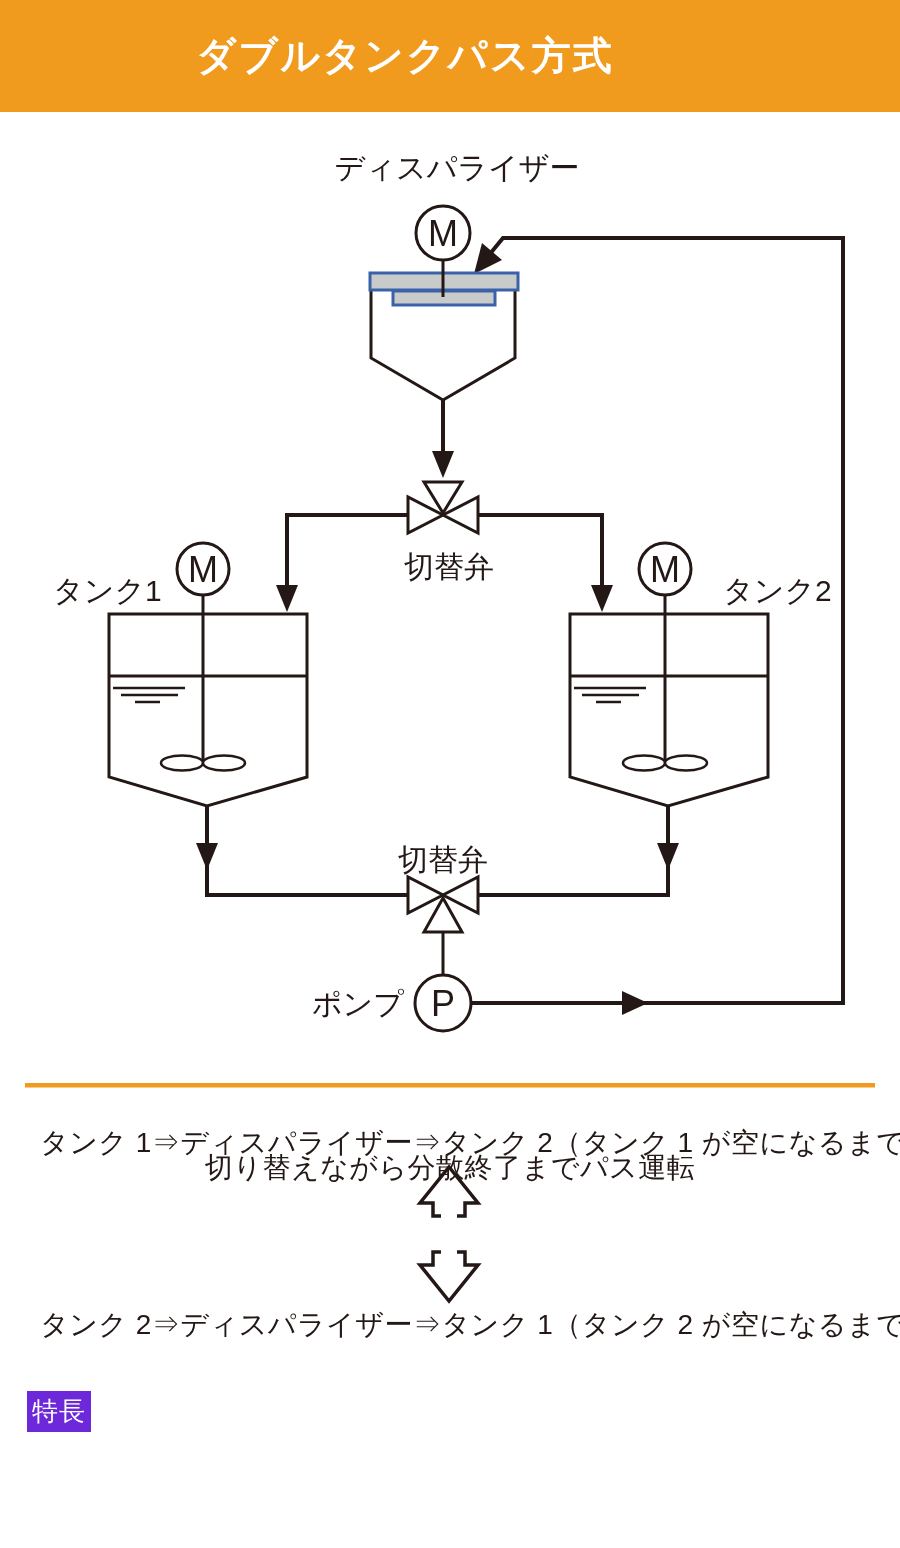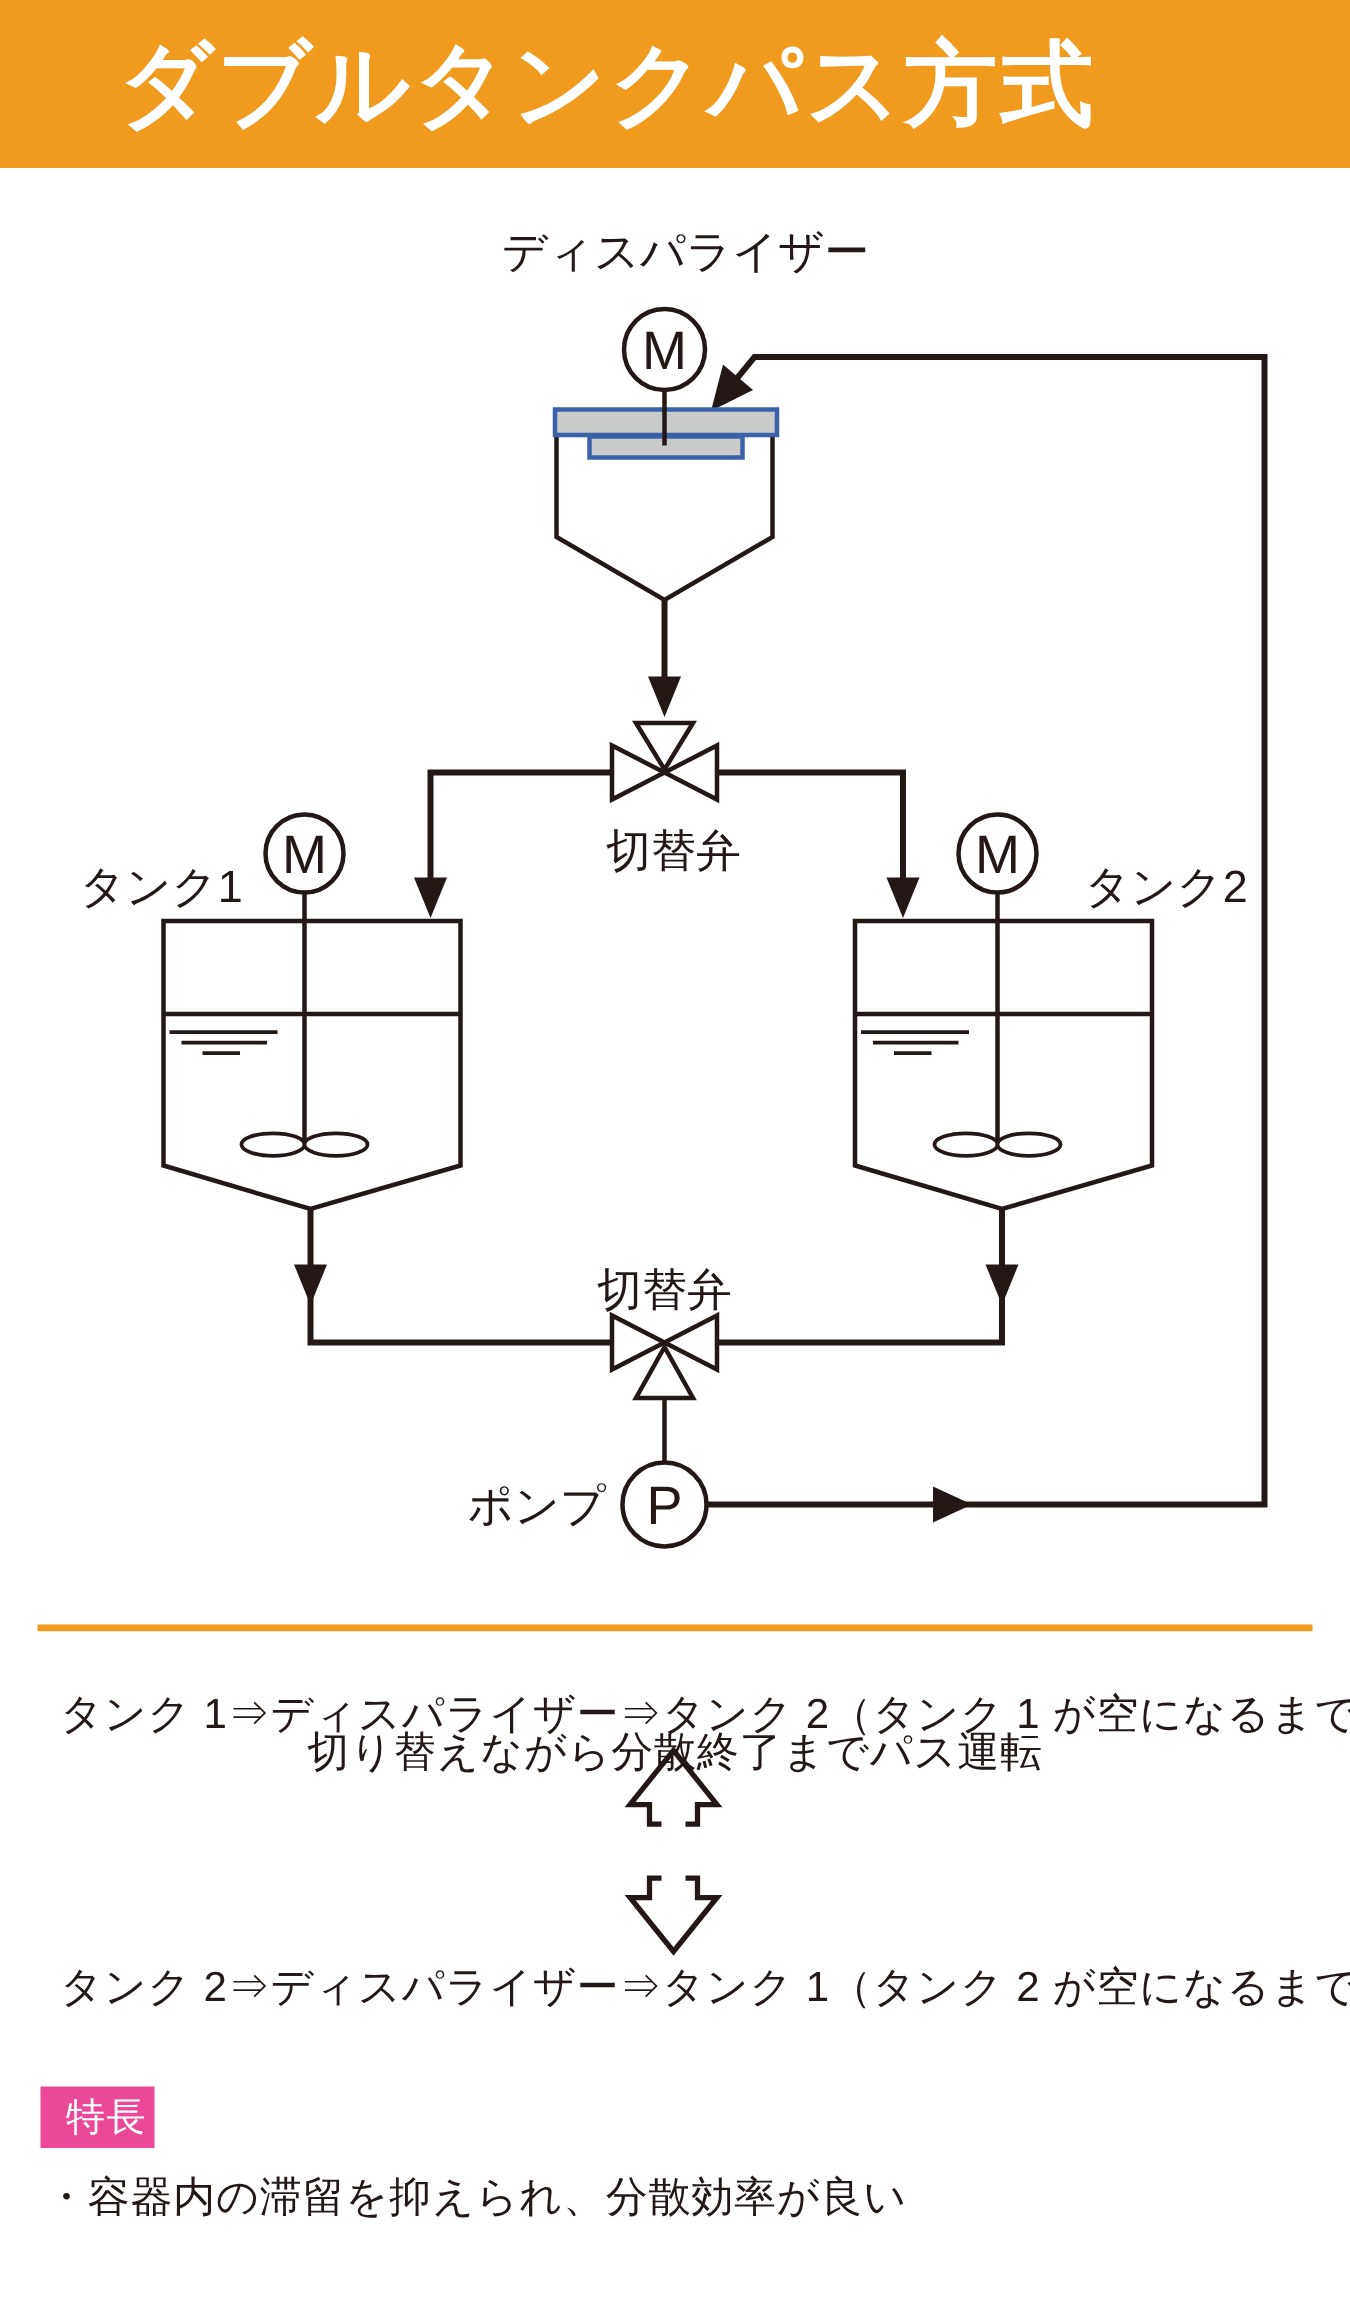--- a/index.html
+++ b/index.html
@@ -5,36 +5,36 @@
   html,body{margin:0;padding:0;background:#fff;}
   .page{
     position:relative;width:900px;height:1548px;background:#ffffff;
     font-family:"Liberation Sans",sans-serif;color:#231815;overflow:hidden;
   }
   .header{
     position:absolute;left:0;top:0;width:900px;height:112px;
     background:#F09A1E;display:flex;align-items:center;justify-content:center;
   }
   .header .title{
-    color:#ffffff;font-size:62px;font-weight:bold;letter-spacing:2px;
+    color:#ffffff;font-size:39px;font-weight:bold;letter-spacing:2px;
     transform:translateX(-45px);
   }
   svg.diagram{position:absolute;left:0;top:0;}
   .flow-line{
     position:absolute;left:40px;width:860px;font-size:28px;color:#231815;
     white-space:nowrap;letter-spacing:0.5px;
   }
   .flow-mid{
     position:absolute;left:0;width:900px;text-align:center;font-size:28px;
     color:#231815;letter-spacing:0.5px;
   }
   .feature-badge{
     position:absolute;left:27px;top:1391px;width:64px;height:41px;
-    background:#ec4899;color:#ffffff;font-size:26px;
-    display:flex;align-items:center;justify-content:center;letter-spacing:1px;padding-left:12px;
+    background:#6d28d9;color:#ffffff;font-size:26px;
+    display:flex;align-items:center;justify-content:center;letter-spacing:1px;
   }
   .feature-item{
     position:absolute;left:30px;font-size:28px;color:#231815;white-space:nowrap;
     letter-spacing:0.5px;
   }
   .svg-label{font-family:"Liberation Sans",sans-serif;fill:#231815;}
 </style>
 </head>
 <body>
 
@@ -139,15 +139,14 @@
       <path d="M441,1216 L433,1216 L433,1203 L420,1203 L449,1167 L478,1203 L465,1203 L465,1216 L457,1216"></path>
       <path d="M441,1252 L433,1252 L433,1265 L420,1265 L449,1301 L478,1265 L465,1265 L465,1252 L457,1252"></path>
     </g>
   </svg>
 
   <div class="flow-line" style="top:1124px;">タンク 1⇒ディスパライザー⇒タンク 2（タンク 1 が空になるまで）</div>
   <div class="flow-mid" style="top:1149px;">切り替えながら分散終了までパス運転</div>
   <div class="flow-line" style="top:1306px;">タンク 2⇒ディスパライザー⇒タンク 1（タンク 2 が空になるまで）</div>
 
   <div class="feature-badge">特長</div>
-  <div class="feature-item" style="top:1446px;">・容器内の滞留を抑えられ、分散効率が良い</div>
 
 </div>
 
 </body></html>

